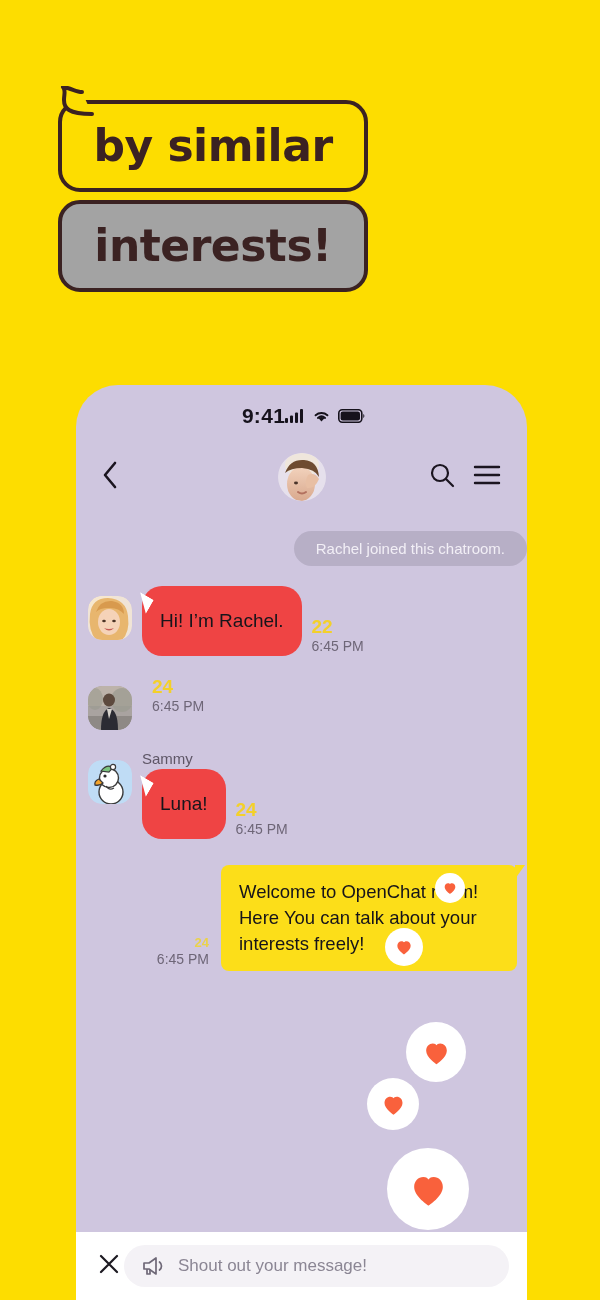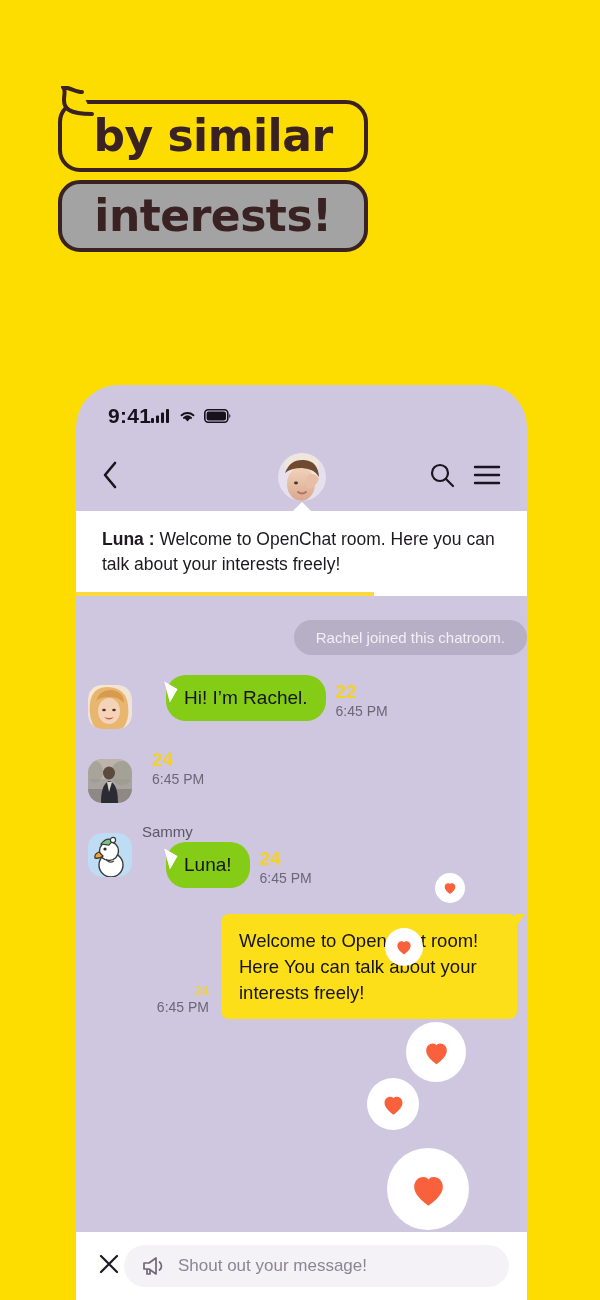--- a/index.html
+++ b/index.html
@@ -8,21 +8,21 @@
     overflow: hidden;
     font-family: "Liberation Sans", sans-serif;
   }
   body { background: #FDDD00; position: relative; }
 
   
   .headline-wrap { position: absolute; left: 58px; top: 100px; width: 310px; }
   .hl-bubble {
     border: 4px solid #3B2222;
     border-radius: 22px;
-    height: 72px;
+    height: 92px;
     display: flex; align-items: center; justify-content: center;
     position: relative;
   }
   .hl-bubble.yellow { background: #FDDD00; }
   .hl-bubble.white  { background: #a3a3a3; margin-top: 8px; }
   .hl-text {
     font-size: 44px; font-weight: 800; color: #3B2222;
     letter-spacing: -0.5px; line-height: 1;
     font-family: "DejaVu Sans", sans-serif;
   }
@@ -34,21 +34,21 @@
     position: absolute; left: 76px; top: 385px;
     width: 451px; height: 915px;
     background: #CFC6DF;
     border-radius: 42px 42px 0 0;
     overflow: hidden;
   }
 
   
   .statusbar {
     height: 62px; display: flex; align-items: center;
-    justify-content: flex-start; padding: 0 28px 0 32px;
+    justify-content: center; padding: 0 28px 0 32px;
   }
   .clock { font-size: 21px; font-weight: 700; color: #16121C; letter-spacing: .3px; }
   .status-icons { display: flex; align-items: center; gap: 7px; }
 
   
   .navbar {
     height: 60px; display: flex; align-items: center;
     padding: 0 26px; position: relative;
   }
   .nav-back { font-size: 32px; color: #1B1520; line-height: 1; font-weight: 300; }
@@ -87,22 +87,22 @@
   .msgs { padding: 0 0 0 0; margin-top: 6px; position: relative; }
   .msg-row { display: flex; align-items: flex-start; padding-left: 12px; margin-top: 20px; }
   .avatar {
     width: 44px; height: 44px; border-radius: 14px; overflow: hidden;
     flex: 0 0 44px; margin-top: 10px;
   }
   .msg-col { margin-left: 10px; }
   .msg-name { font-size: 15px; color: #5E5666; margin-bottom: 2px; }
   .bubble-line { display: flex; align-items: flex-end; }
   .bubble {
-    position: relative; background: #84cc16; border-radius: 20px;
-    padding: 12px 18px; font-size: 19px; color: #17151B; max-width: 300px; margin-left: 24px;
+    position: relative; background: #ef4444; border-radius: 20px;
+    padding: 24px 18px; font-size: 19px; color: #17151B; max-width: 300px;
   }
   .bubble::before {
     content: ""; position: absolute; left: -7px; top: 9px;
     width: 16px; height: 16px; background: #fff;
     border-radius: 0 0 0 4px; transform: rotate(30deg);
     clip-path: polygon(0 0, 100% 100%, 100% 0);
   }
   .meta { margin-left: 10px; line-height: 1.15; padding-bottom: 2px; }
   .meta .unread { font-size: 19px; color: #F3D02A; font-weight: 600; display: block; }
   .meta .time { font-size: 14px; color: #6E6677; display: block; }
@@ -223,28 +223,20 @@
         </svg>
       </span>
       <span>
         <svg width="28" height="22" viewBox="0 0 28 22">
           <path d="M2 3 H26 M2 11 H26 M2 19 H26" stroke="#1B1520" stroke-width="2.4" stroke-linecap="round"></path>
         </svg>
       </span>
     </span>
   </div>
 
-  <div class="banner">
-    <span class="banner-arrow"></span>
-    <div class="banner-text">
-      <b>Luna :</b>
-      <span>Welcome to OpenChat room. Here you can talk about your interests freely!</span>
-    </div>
-    <div class="banner-progress" style="width: 66%;"></div>
-  </div>
 
   <div class="sys-pill-row">
     <span class="sys-pill">Rachel joined this chatroom.</span>
   </div>
 
   <div class="msgs">
 
     <div class="msg-row">
       <span class="avatar">
         <svg viewBox="0 0 44 44" width="44" height="44">

